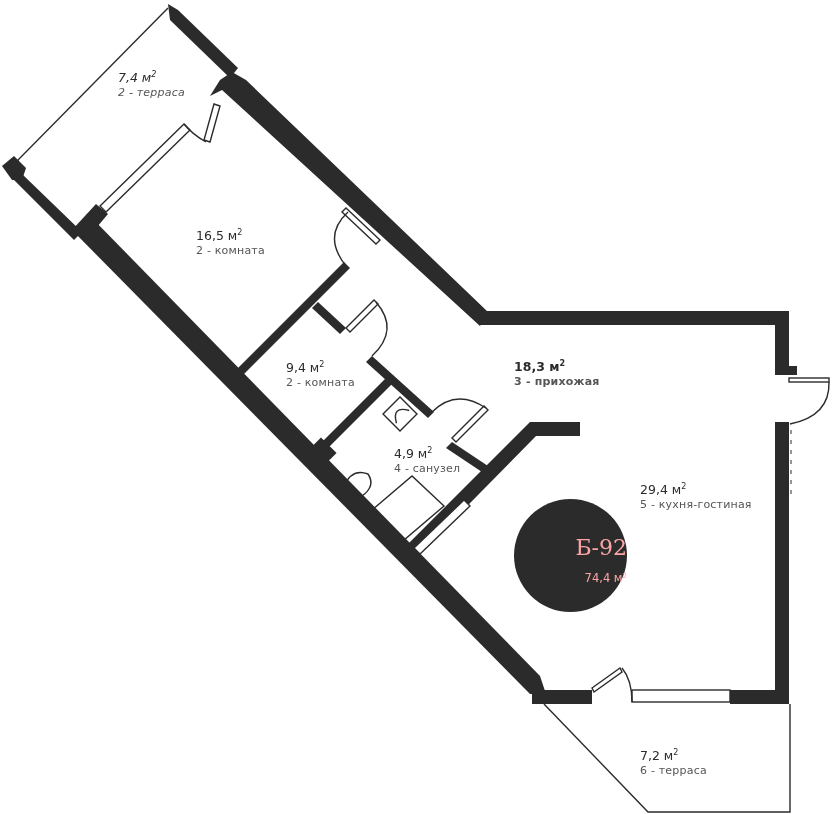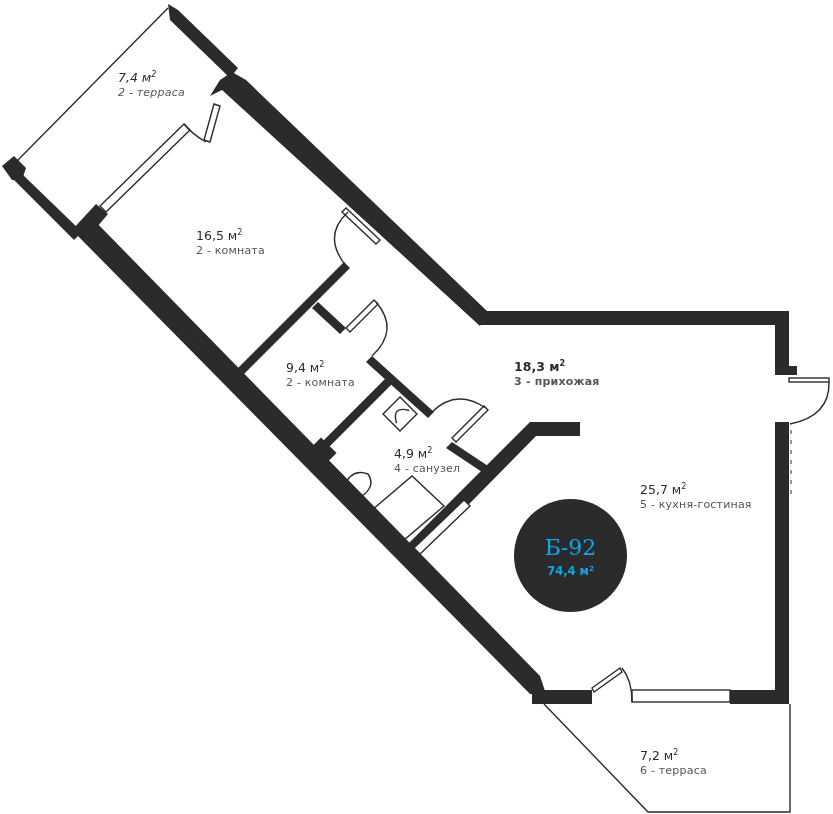--- a/index.html
+++ b/index.html
@@ -8,24 +8,24 @@
   svg.plan { position: absolute; left: 0; top: 0; }
   .wall { fill: #2b2b2b; }
   .thin { stroke: #2b2b2b; stroke-width: 1.4; fill: none; }
   .win  { fill: #ffffff; stroke: #2b2b2b; stroke-width: 1.4; }
   .door { fill: none; stroke: #2b2b2b; stroke-width: 1.4; }
   .label { position: absolute; line-height: 1.25; }
   .label .area { font-size: 12.5px; color: #2b2b2b; }
   .label .area sup { font-size: 8px; vertical-align: 5px; }
   .label .name { font-size: 11px; color: #555555; letter-spacing: 0.2px; }
   .badge { position: absolute; left: 514px; top: 499px; width: 113px; height: 113px;
-           border-radius: 50%; background: #2b2b2b; color: #0ea5e9; text-align: center; }
+           border-radius: 50%; background: #2b2b2b; color: #fca5a5; text-align: right; }
   .badge .code { font-family: "DejaVu Serif", "Liberation Serif", serif; font-size: 22px;
                  margin-top: 38px; line-height: 1; display: block; }
-  .badge .total { font-size: 11.5px; display: block; margin-top: 5px; font-weight: bold; }
+  .badge .total { font-size: 11.5px; display: block; margin-top: 12px; }
   .badge .total sup { font-size: 7px; vertical-align: 4px; }
 </style>
 </head>
 <body>
 
 <svg class="plan" width="833" height="814" viewBox="0 0 833 814">
 
   <polyline class="thin" points="168,8 18,160 18,175 72,230"></polyline>
 
   <polygon class="wall" points="168,4 178,10 238,68 230,78 170,20"></polygon>
@@ -107,21 +107,21 @@
 </div>
 <div class="label" style="left:514px; top:359px;font-weight:bold;">
   <div class="area"><span>18,3 м</span><sup>2</sup></div>
   <div class="name">3 - прихожая</div>
 </div>
 <div class="label" style="left:394px; top:446px;">
   <div class="area"><span>4,9 м</span><sup>2</sup></div>
   <div class="name">4 - санузел</div>
 </div>
 <div class="label" style="left:640px; top:482px;">
-  <div class="area"><span>25,7 м</span><sup>2</sup></div>
+  <div class="area"><span>29,4 м</span><sup>2</sup></div>
   <div class="name">5 - кухня-гостиная</div>
 </div>
 <div class="label" style="left:640px; top:748px;">
   <div class="area"><span>7,2 м</span><sup>2</sup></div>
   <div class="name">6 - терраса</div>
 </div>
 
 <div class="badge">
   <span class="code">Б-92</span>
   <span class="total"><span>74,4 м</span><sup>2</sup></span>

